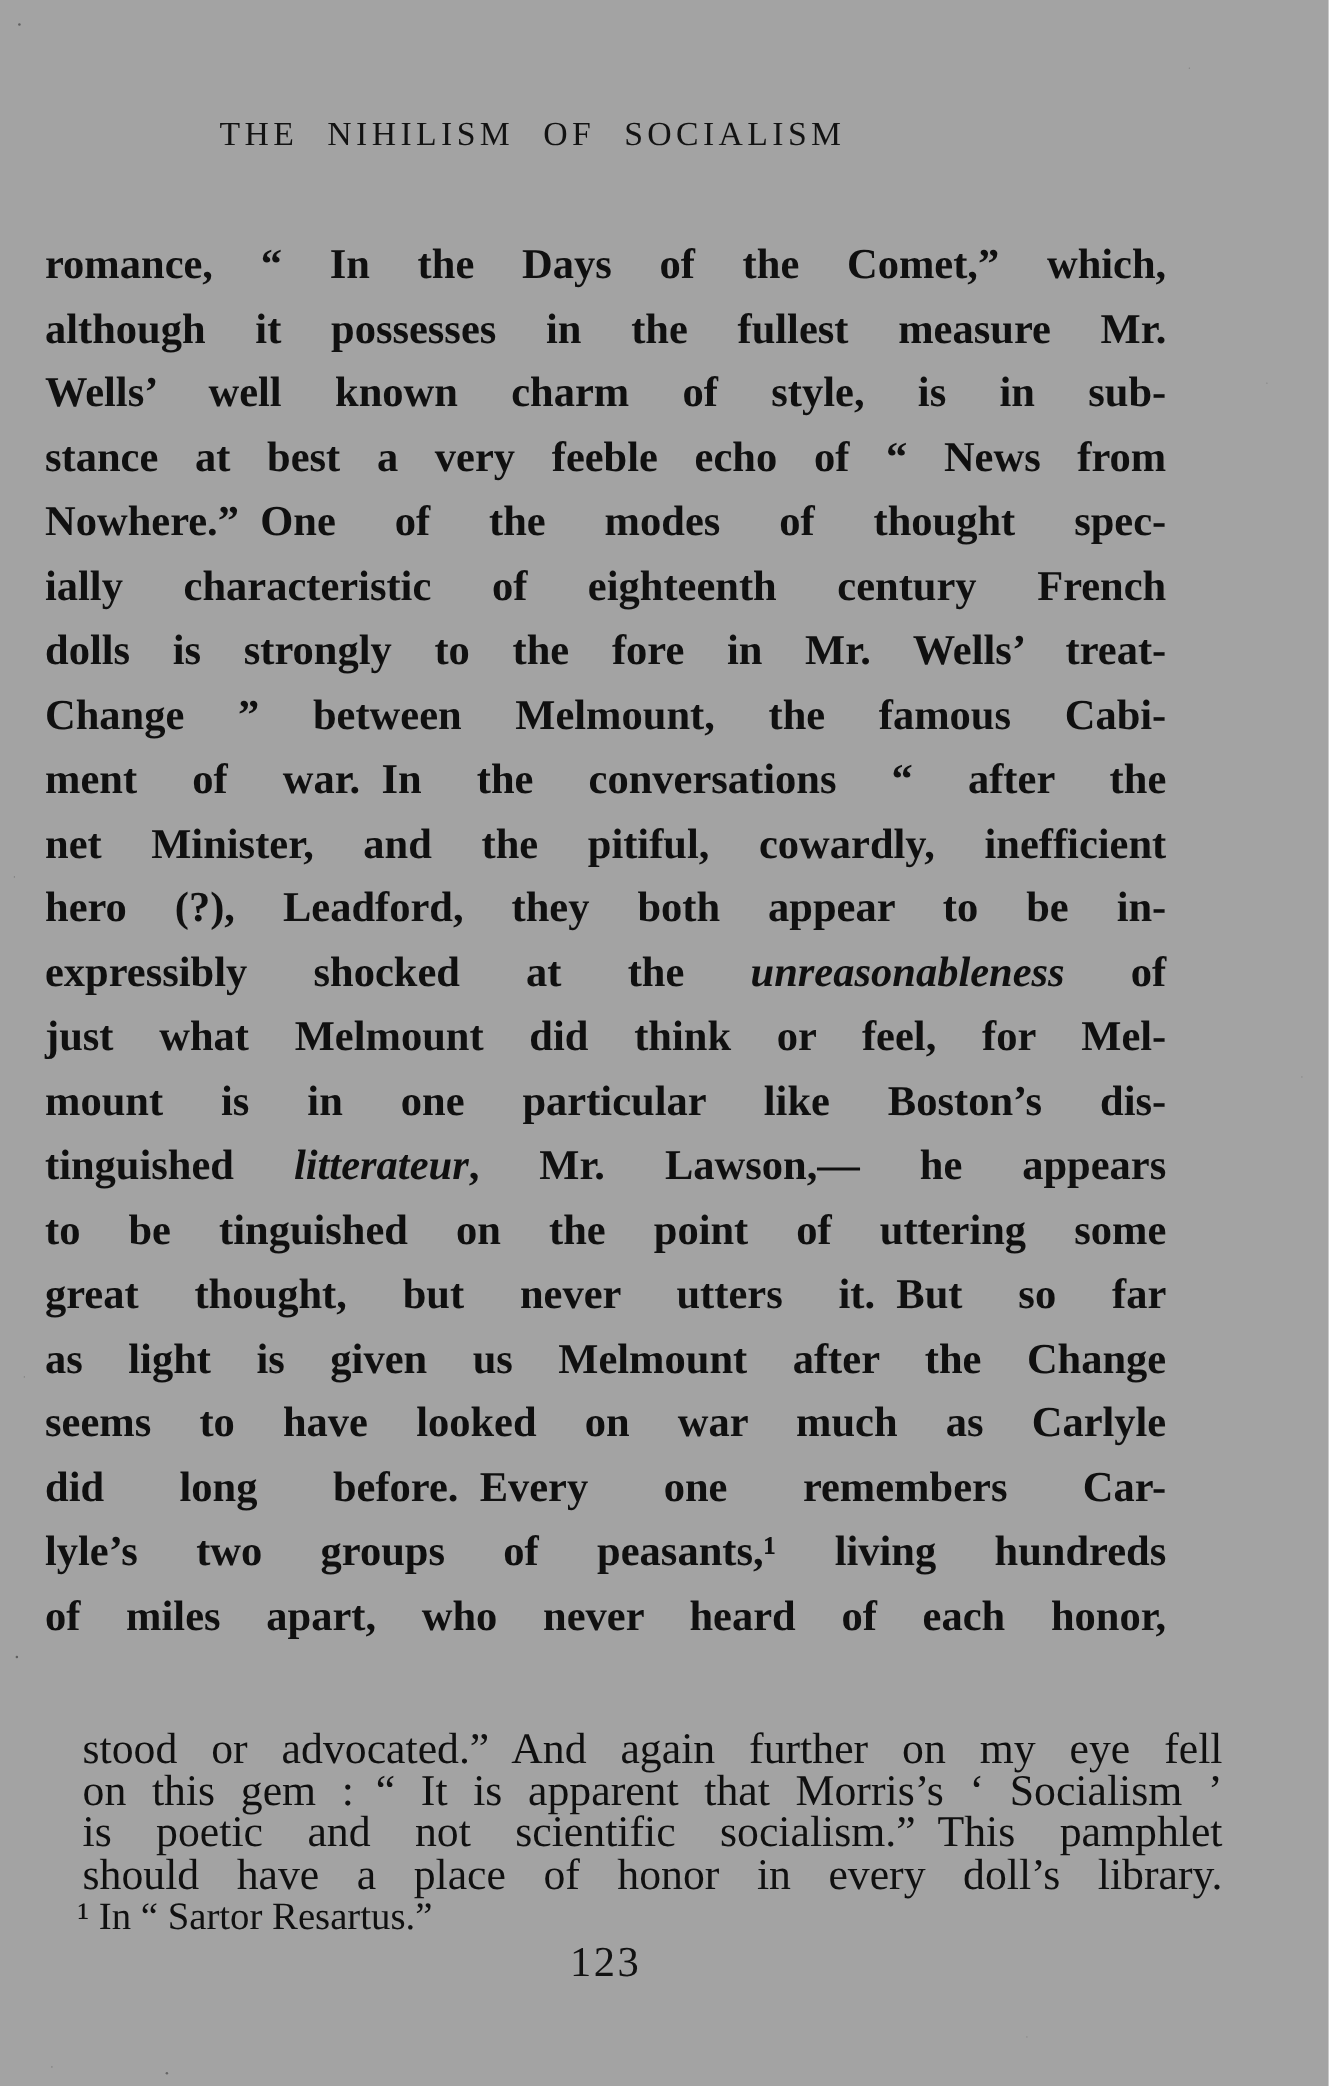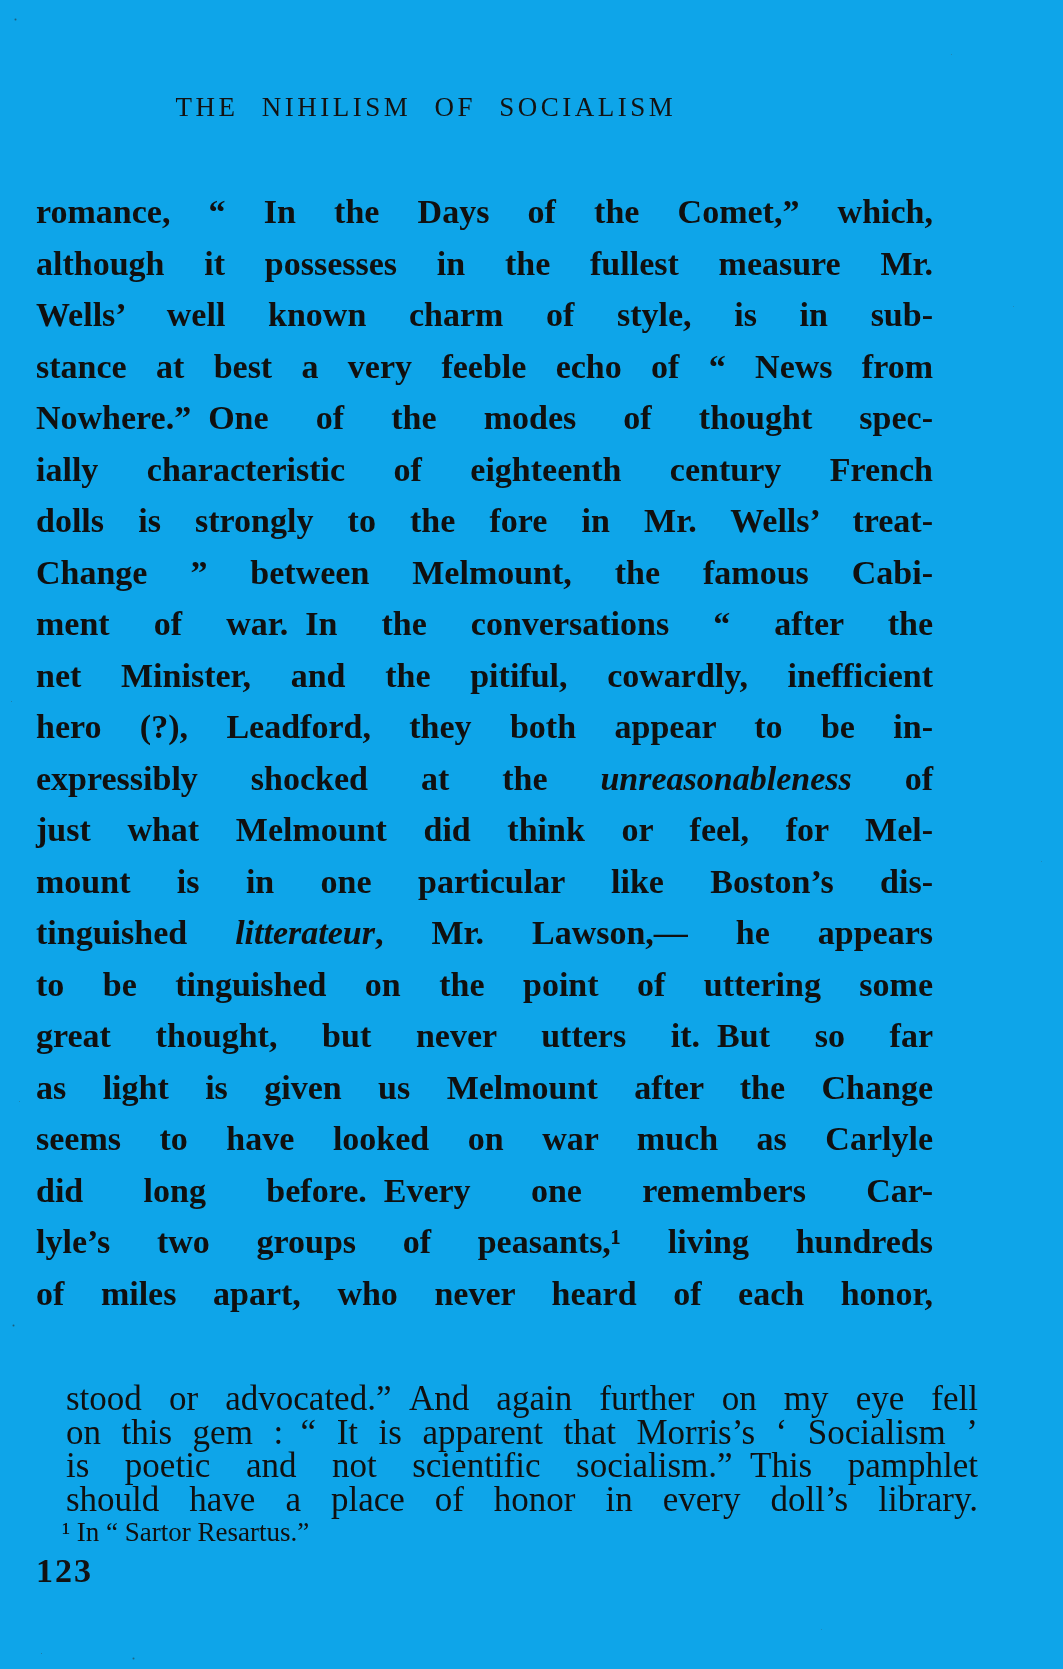--- a/index.html
+++ b/index.html
@@ -4,21 +4,21 @@
 <style>
   html, body {
     margin: 0;
     padding: 0;
     background: #ffffff;
   }
   .page {
     position: relative;
     width: 1063px;
     height: 1669px;
-    background: #0ea5e9;
+    background: #a3a3a3;
     overflow: hidden;
     color: #0f0f0f;
     font-family: "Liberation Serif", "DejaVu Serif", serif;
   }
   .running-header {
     position: absolute;
     top: 92px;
     left: 36px;
     width: 780px;
     text-align: center;
@@ -57,33 +57,34 @@
     line-height: 33.5px;
     word-spacing: 1px;
     color: #101010;
     margin-left: 32px;
   }
   .footnote-ref {
     position: absolute;
     top: 1516px;
     left: 34px;
     width: 912px;
-    font-size: 27px;
+    font-size: 31px;
     line-height: 33.5px;
     text-indent: 28px;
     text-align: left;
     color: #101010;
   }
   .page-number {
     position: absolute;
     top: 1552px;
     left: 36px;
     width: 897px;
+    text-align: center;
     font-size: 34px;
-    font-weight: 700;
+    font-weight: 400;
     letter-spacing: 2px;
     color: #121212;
   }
   
   .speck {
     position: absolute;
     top: 0; left: 0;
     width: 3px; height: 3px;
     border-radius: 50%;
     background: transparent;

